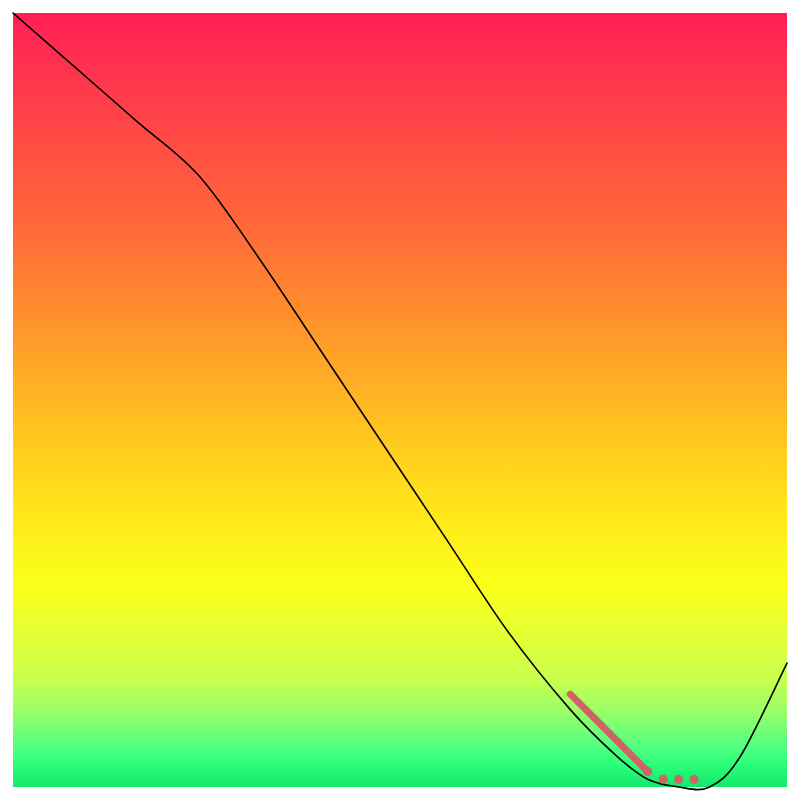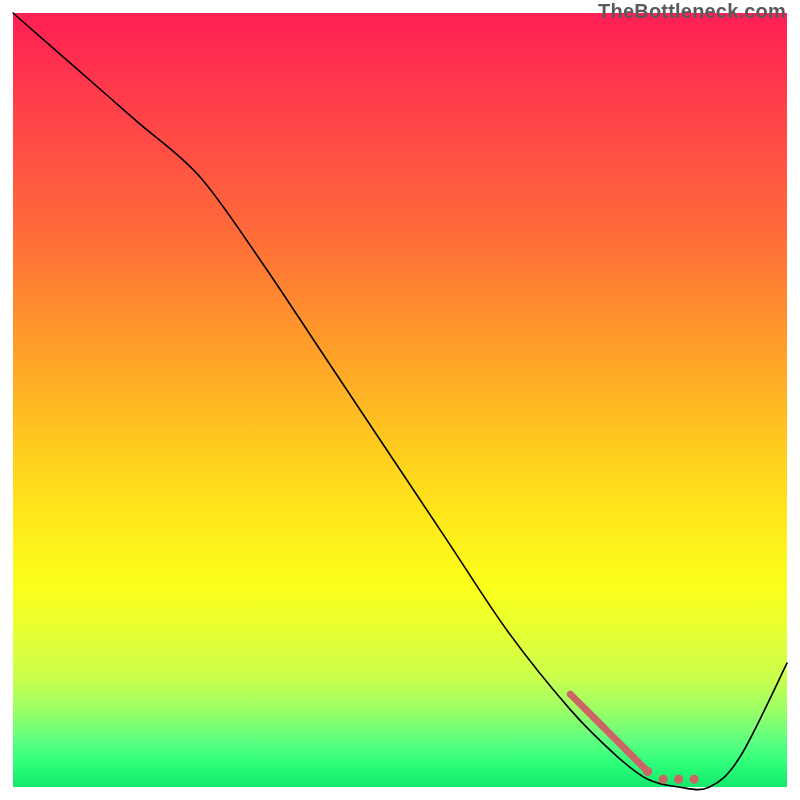--- a/index.html
+++ b/index.html
@@ -75,21 +75,20 @@
     fill: #cc6666;
   }
 </style>
 </head>
 <body>
 
 <div class="chart-container">
 
   <div class="plot-area"></div>
 
-  <div class="watermark">TheBottleneck.com</div>
 
   <svg class="overlay" viewBox="0 0 774 774">
     <path id="main-curve" class="curve" d="M 0 0 C 10.32 9.029999999999992, 41.28 36.11999999999995, 61.92 54.17999999999995 C 82.56 72.23999999999995, 103.2 90.30000000000001, 123.84 108.36000000000001 C 144.48 126.42000000000002, 165.12 139.31999999999996, 185.76 162.53999999999996 C 206.39999999999998 185.75999999999996, 227.04 218.00999999999996, 247.68 247.67999999999995 C 268.32 277.34999999999997, 288.96000000000004 309.5999999999999, 309.6 340.55999999999995 C 330.24 371.52, 350.88 402.48, 371.52 433.44 C 392.15999999999997 464.4, 412.80000000000007 495.3599999999999, 433.44000000000005 526.3199999999999 C 454.08000000000004 557.28, 474.72 590.82, 495.36 619.2 C 516 647.58, 539.22 675.96, 557.28 696.6 C 575.3399999999999 717.24, 590.82 731.43, 603.72 743.04 C 616.62 754.65, 624.3599999999999 761.1, 634.68 766.26 C 645 771.42, 655.3199999999999 772.71, 665.64 774 C 675.96 775.29, 686.28 779.16, 696.6 774 C 706.9200000000001 768.84, 714.66 763.68, 727.56 743.04 C 740.4599999999999 722.4, 766.26 665.64, 774 650.16"></path>
     <g id="highlight-group">
         <path d="M 557.28 681.12 L 588.24 712.08 L 619.2 743.04 L 634.68 758.52" class="highlight-line"></path>
         <circle cx="634.68" cy="758.52" r="4.5" class="highlight-dot"></circle>
         <circle cx="650.16" cy="766.26" r="4.5" class="highlight-dot"></circle>
         <circle cx="665.64" cy="766.26" r="4.5" class="highlight-dot"></circle>
         <circle cx="681.12" cy="766.26" r="4.5" class="highlight-dot"></circle>
       </g>

